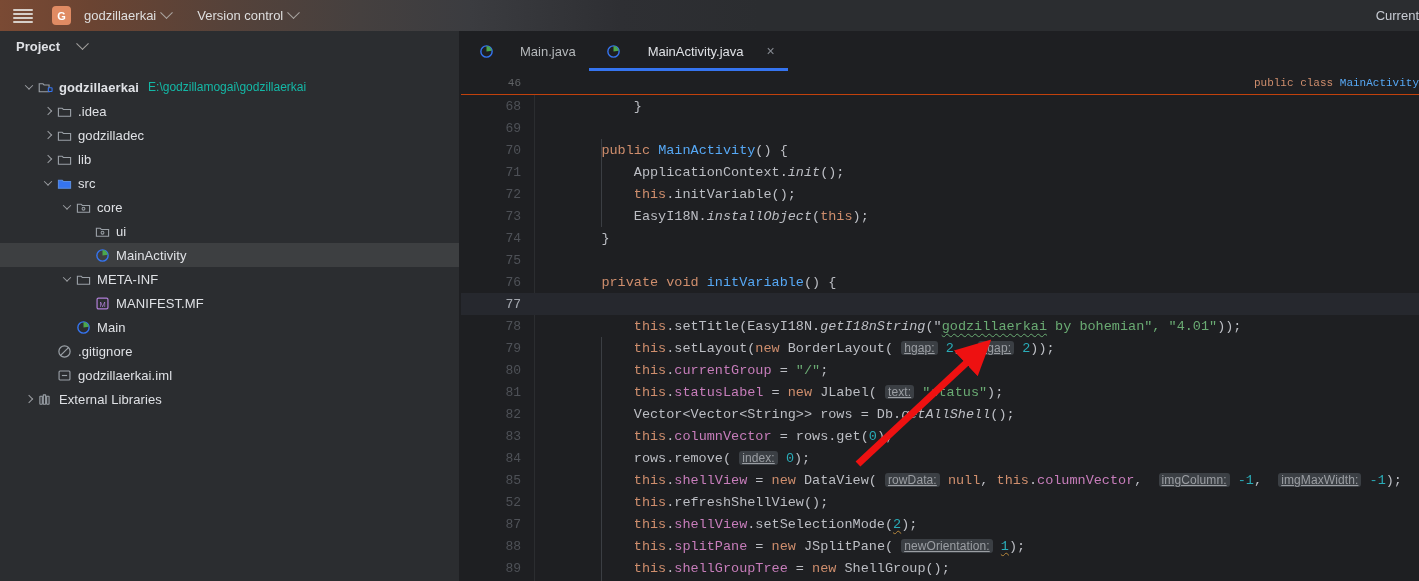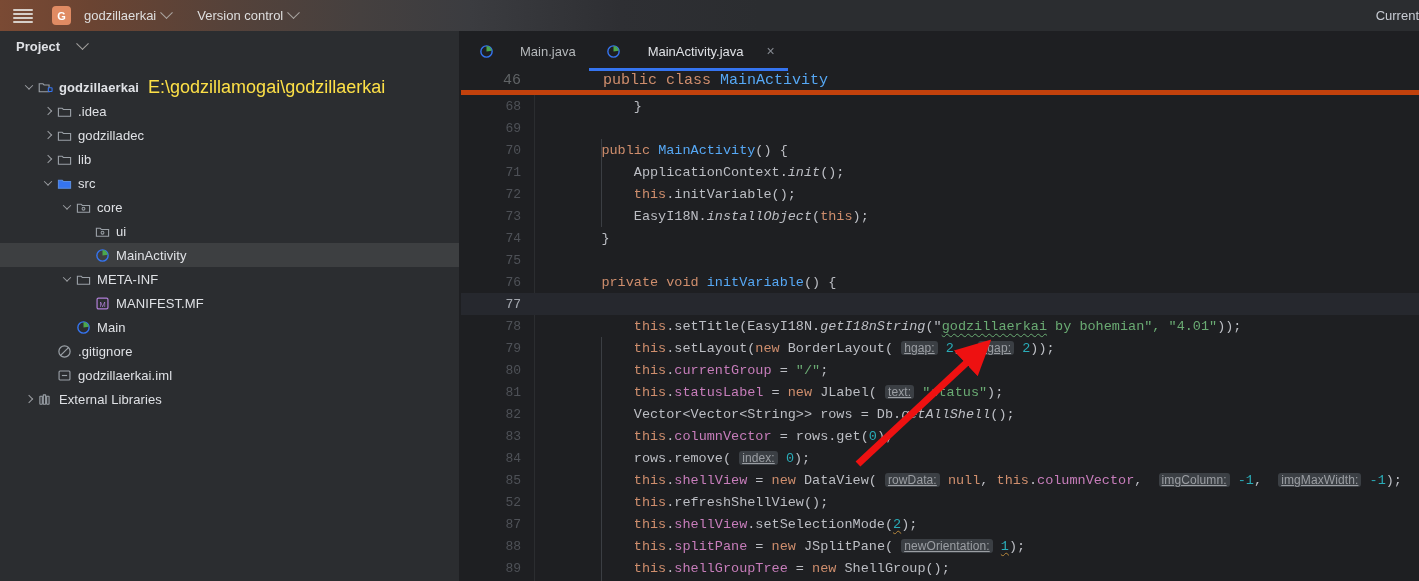--- a/index.html
+++ b/index.html
@@ -75,41 +75,41 @@
     display: flex; align-items: center; justify-content: center;
   }
   .arrow .tri {
     display: inline-block; width: 6px; height: 6px;
     border-right: 1.3px solid #9a9da1; border-bottom: 1.3px solid #9a9da1;
   }
   .arrow.collapsed .tri { transform: rotate(-45deg); }
   .arrow.expanded .tri  { transform: rotate(45deg) translate(-1px,-1px); }
   .ico { width: 18px; flex: 0 0 18px; display:flex; align-items:center; justify-content:center; margin-right: 5px; }
   .row .name { letter-spacing: .1px; }
-  .row .path { font-size: 18px; color: #fde047; margin-left: 9px; }
+  .row .path { font-size: 12px; color: #14b8a6; margin-left: 9px; }
   .row .name.bold { font-weight: bold; }
 
   
   .editor { position: absolute; left: 461px; top: 31px; width: 958px; height: 550px; background: #1e1f22; }
   .tabbar { position: relative; height: 40px; background: #1e1f22; display: flex; align-items: stretch; }
   .tab {
     position: relative; display: flex; align-items: center; gap: 20px;
     padding: 0 13px 0 16px; font-size: 13px; color: #b5b8bb; cursor: pointer;
   }
   .tab.active { color: #dfe1e5; }
   .tab.active::after {
     content: ""; position: absolute; left: 0; right: 0; bottom: 0; height: 3px;
     background: #3574f0;
   }
   .tab .tclose { font-size: 14px; color: #868a91; margin-left: 3px; line-height: 1; }
   .sticky {
     position: relative; height: 24px; background: #1e1f22;
-    border-bottom: 5px solid #c2410c;
-    font-family: "Liberation Mono", monospace; font-size: 15px;
-    display: flex; align-items: center; overflow: hidden;
+    border-bottom: 1px solid #c2410c;
+    font-family: "Liberation Mono", monospace; font-size: 11px;
+    display: flex; align-items: center; overflow: hidden; justify-content: space-between;
   }
   .sticky .ln { width: 74px; text-align: right; padding-right: 14px; color: #606366; }
   .sticky .code { padding-left: 68px; white-space: pre; }
 
   .codearea { position: relative; height: 486px; overflow: hidden; }
   .gutterbg {
     position: absolute; left: 0; top: 0; width: 74px; height: 100%;
     background: #1e1f22; border-right: 1px solid #2b2d30;
   }
   .cline {

